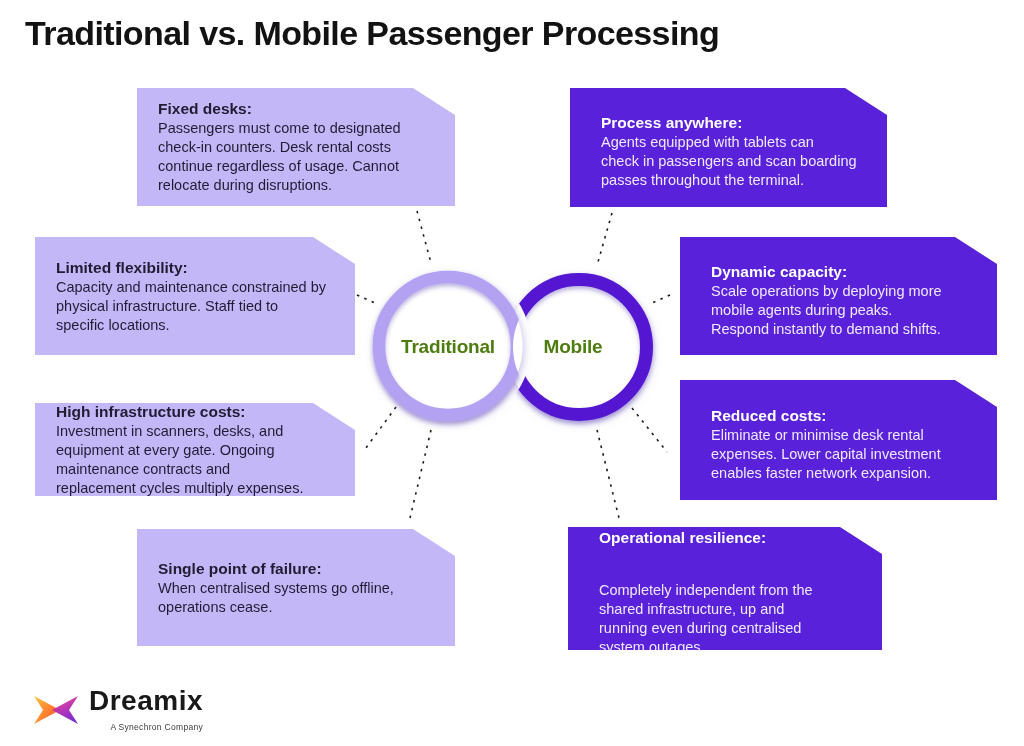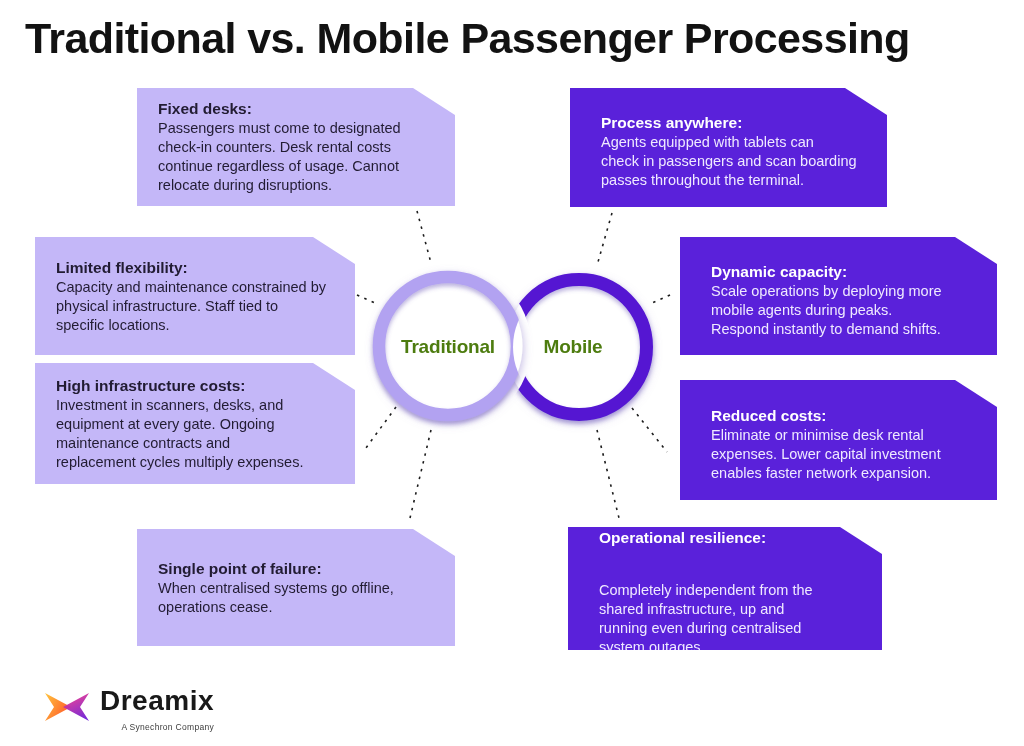--- a/index.html
+++ b/index.html
@@ -2,21 +2,21 @@
 <html style="--title-color: #121212; --light-box: #c4b7f8; --dark-box: #5a21da; --light-ring: #b2a2f1; --dark-ring: #5517d2; --text-dark: #221c33; --text-light: #ffffff; --connector: #1c1c1c; --logo-orange-start: #ffc53d; --logo-orange-end: #ff5a2a; --logo-purple-start: #ef3a8f; --logo-purple-end: #6d1fd6;"><head>
 <meta charset="utf-8">
 <style>
   html,body{margin:0;padding:0;background:#ffffff;}
   .canvas{
     position:relative;width:1024px;height:746px;background:#fff;overflow:hidden;
     font-family:"Liberation Sans", sans-serif;
   }
   .page-title{
     position:absolute;left:25px;top:14px;margin:0;
-    font-size:43px;font-weight:800;letter-spacing:-0.6px;color:var(--title-color,#121212);
+    font-size:34px;font-weight:800;letter-spacing:-0.6px;color:var(--title-color,#121212);
   }
   .venn-layer{position:absolute;left:0;top:0;width:1024px;height:746px;pointer-events:none;}
   .connector{stroke:var(--connector,#1c1c1c);stroke-width:1.6;stroke-dasharray:2.5 5.5;fill:none;}
   .disc{fill:#ffffff;}
   .ring-light{fill:none;stroke:var(--light-ring,#b2a2f1);stroke-width:12.5;}
   .ring-dark{fill:none;stroke:var(--dark-ring,#5517d2);stroke-width:13;}
   .circle-label{
     position:absolute;top:336px;text-align:center;
     font-size:19px;font-weight:700;color:#4d7c0f;letter-spacing:-0.2px;
   }
@@ -24,21 +24,21 @@
   .circle-label.right{left:503px;width:140px;}
   .callout{
     position:absolute;box-sizing:border-box;display:flex;flex-direction:column;justify-content:center;
     clip-path:polygon(0 0, calc(100% - 42px) 0, 100% 27px, 100% 100%, 0 100%);
   }
   .callout.light{background:var(--light-box,#c4b7f8);color:var(--text-dark,#221c33);padding:16px 14px 16px 21px;}
   .callout.dark{background:var(--dark-box,#5a21da);color:var(--text-light,#ffffff);padding:24px 12px 16px 31px;}
   .callout-head{font-size:15.5px;font-weight:700;line-height:20px;}
   .callout-body{font-size:14.5px;line-height:19px;white-space:pre-line;}
   .callout.dark .callout-body{color:#efe9ff;}
-  .logo{position:absolute;left:44px;top:686px;display:flex;align-items:flex-start;}
+  .logo{position:absolute;left:33px;top:686px;display:flex;align-items:center;}
   .logo-mark{display:block;margin-top:2px;}
   .logo-text{margin-left:10px;}
   .logo-word{font-size:28px;font-weight:800;letter-spacing:0.5px;color:#191919;line-height:30px;}
   .logo-tag{font-size:8.5px;color:#3c3c3c;text-align:right;letter-spacing:0.3px;margin-top:6px;}
   .g-or-1{stop-color:var(--logo-orange-start,#ffc53d);} .g-or-2{stop-color:var(--logo-orange-end,#ff5a2a);}
   .g-pu-1{stop-color:var(--logo-purple-start,#ef3a8f);} .g-pu-2{stop-color:var(--logo-purple-end,#6d1fd6);}
 </style>
 </head>
 <body>
 
@@ -88,21 +88,21 @@
 check-in counters. Desk rental costs
 continue regardless of usage. Cannot
 relocate during disruptions.</div>
   </div>
   <div class="callout light" style="left:35px;top:237px;width:320px;height:118px;">
     <div class="callout-head">Limited flexibility:</div>
     <div class="callout-body">Capacity and maintenance constrained by
 physical infrastructure. Staff tied to
 specific locations.</div>
   </div>
-  <div class="callout light" style="left:35px;top:363px;width:320px;height:121px;">
+  <div class="callout light" style="left:35px;top:403px;width:320px;height:93px;">
     <div class="callout-head">High infrastructure costs:</div>
     <div class="callout-body">Investment in scanners, desks, and
 equipment at every gate. Ongoing
 maintenance contracts and
 replacement cycles multiply expenses.</div>
   </div>
   <div class="callout light" style="left:137px;top:529px;width:318px;height:117px;">
     <div class="callout-head">Single point of failure:</div>
     <div class="callout-body">When centralised systems go offline,
 operations cease.</div>

